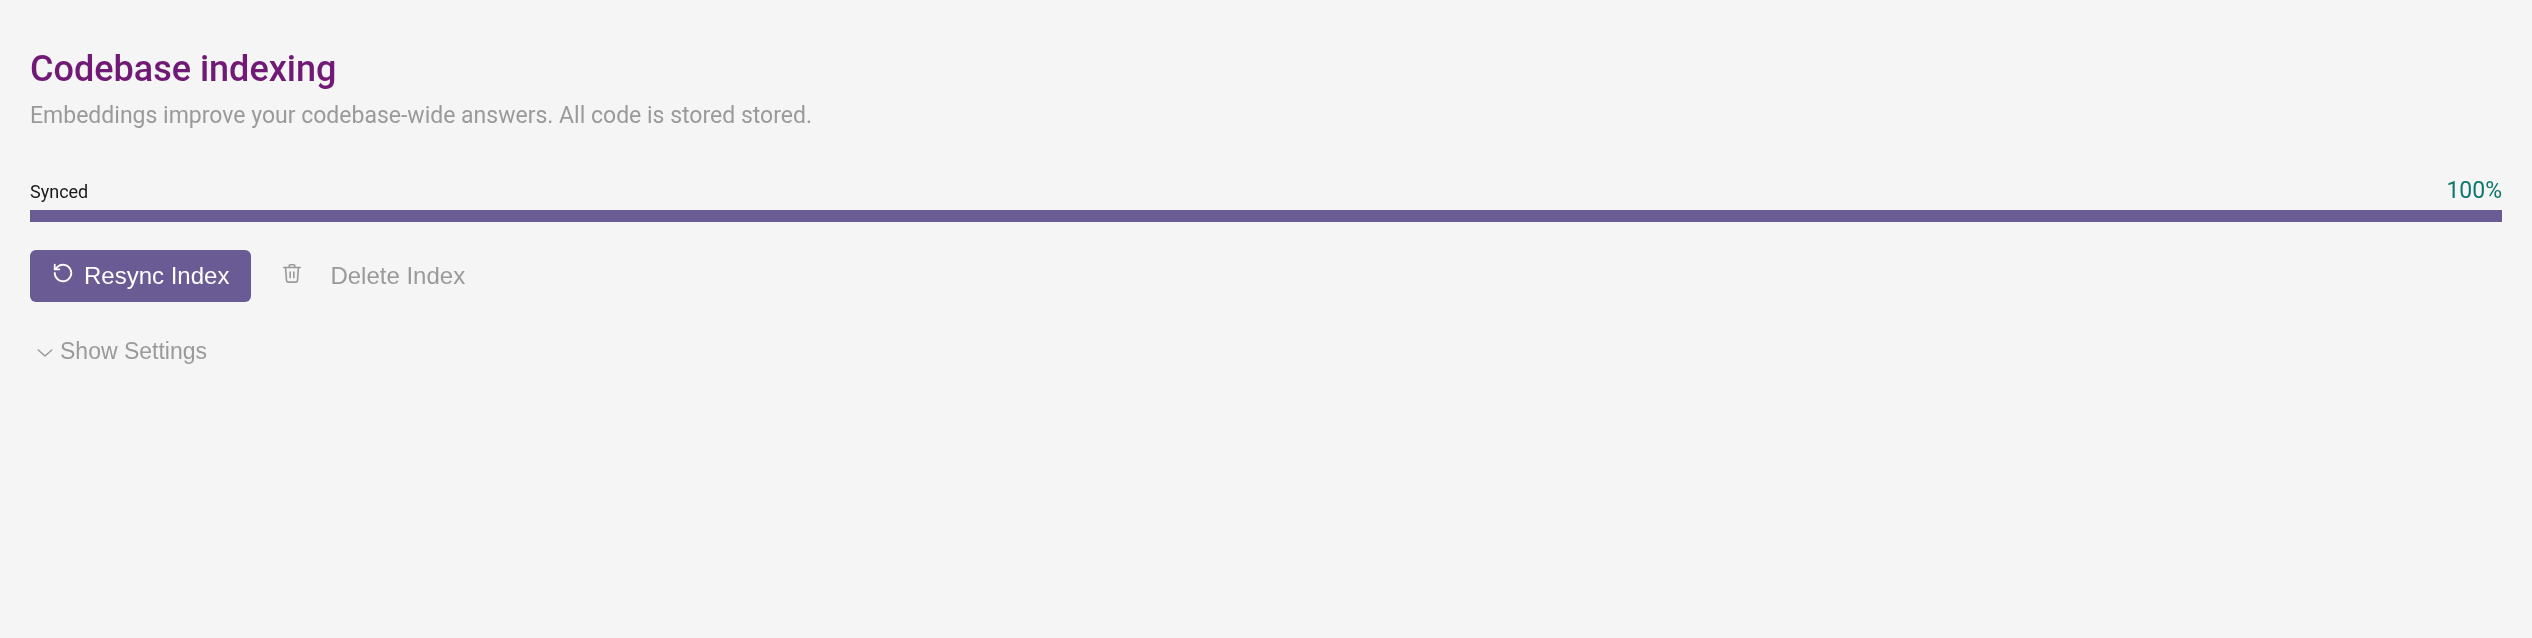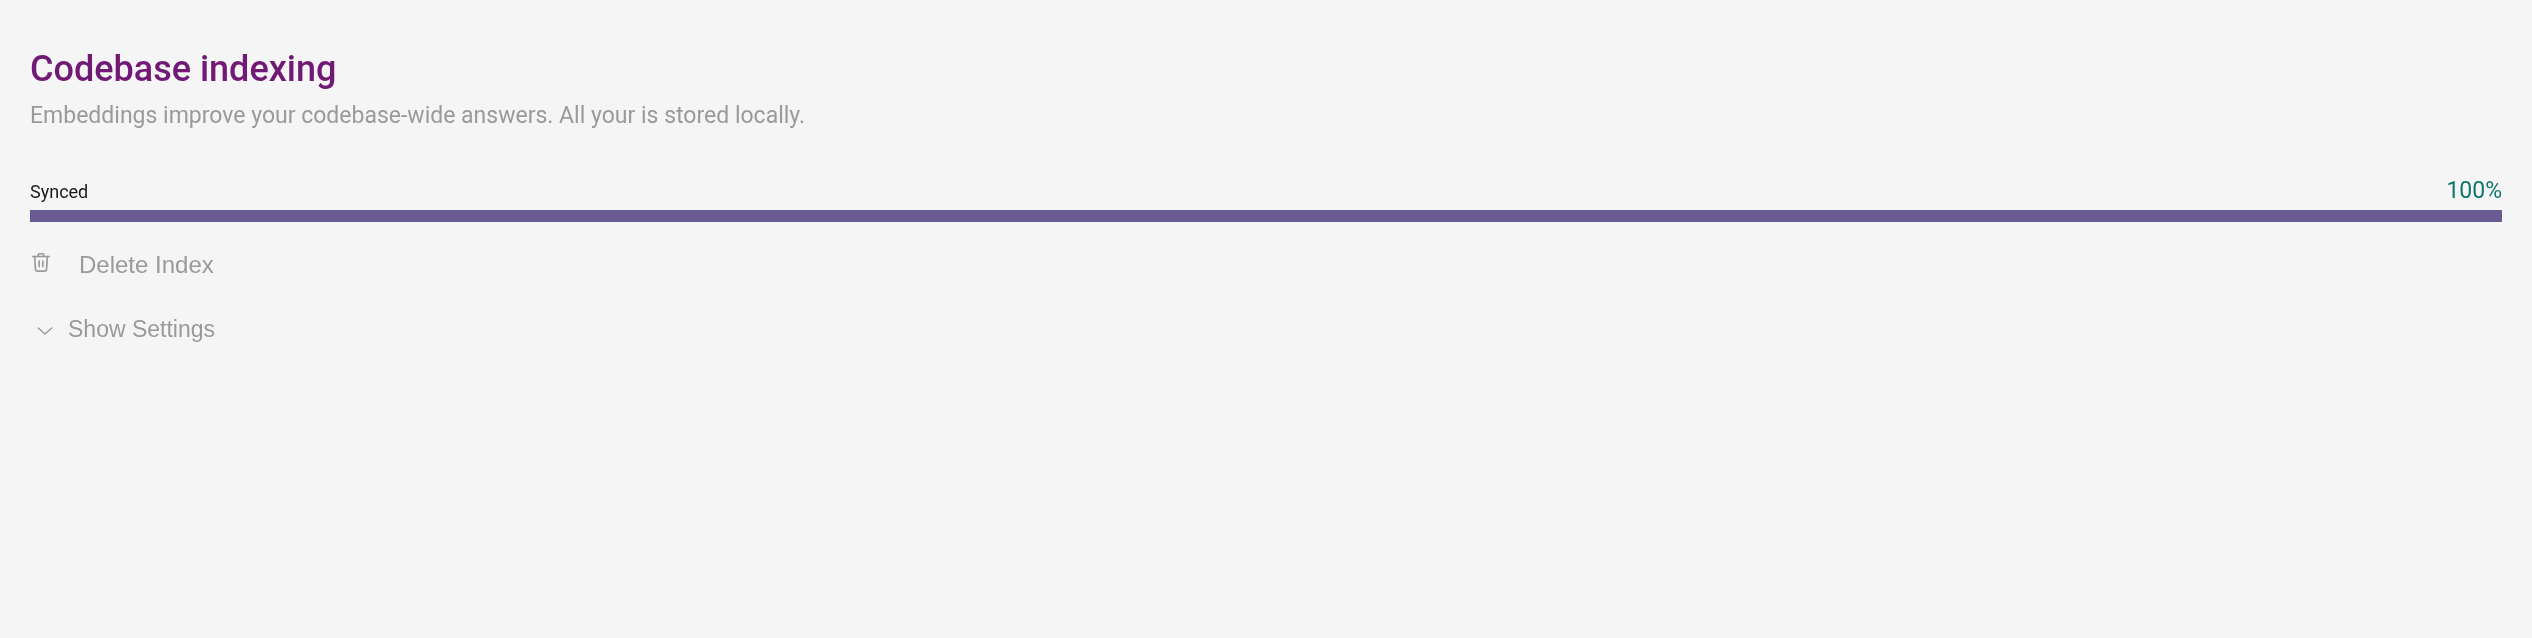--- a/index.html
+++ b/index.html
@@ -81,50 +81,59 @@
       font-weight: 400;
       cursor: pointer;
     }
     .delete-button svg {
       width: 22px;
       height: 24px;
     }
     .show-settings {
       display: inline-flex;
       align-items: center;
-      gap: 14px;
+      gap: 6px;
       background: transparent;
       color: #9a9a9a;
       border: none;
       font-size: 23px;
       font-weight: 400;
       cursor: pointer;
       padding-left: 6px;
     }
     .show-settings svg {
       width: 18px;
       height: 12px;
     }
   </style>
 </head>
 <body>
 
 
 
 <h1 class="header-title">Codebase indexing</h1>
-<p class="header-subtitle">Embeddings improve your codebase-wide answers. All your is stored locally.</p>
+<p class="header-subtitle">Embeddings improve your codebase-wide answers. All code is stored stored.</p>
 
 <div class="status-row">
   <span class="status-label">Synced</span>
   <span class="status-percent">100%</span>
 </div>
 
 <div class="progress-bar"></div>
 
 <div class="actions-row">
+  <button class="resync-button">
+    <span>
+      <svg viewBox="0 0 24 24" fill="none" stroke="currentColor" stroke-width="2" stroke-linecap="round" stroke-linejoin="round">
+        <path d="M3 12a9 9 0 1 0 3-6.7L3 8"></path>
+        <polyline points="3 3 3 8 8 8"></polyline>
+      </svg>
+    </span>
+    <span>Resync Index</span>
+  </button>
 
   <button class="delete-button">
     <span>
       <svg viewBox="0 0 24 24" fill="none" stroke="currentColor" stroke-width="1.8" stroke-linecap="round" stroke-linejoin="round">
         <polyline points="3 6 5 6 21 6"></polyline>
         <path d="M19 6l-1 14a2 2 0 0 1-2 2H8a2 2 0 0 1-2-2L5 6"></path>
         <path d="M10 11v6"></path>
         <path d="M14 11v6"></path>
         <path d="M9 6V4a1 1 0 0 1 1-1h4a1 1 0 0 1 1 1v2"></path>
       </svg>

